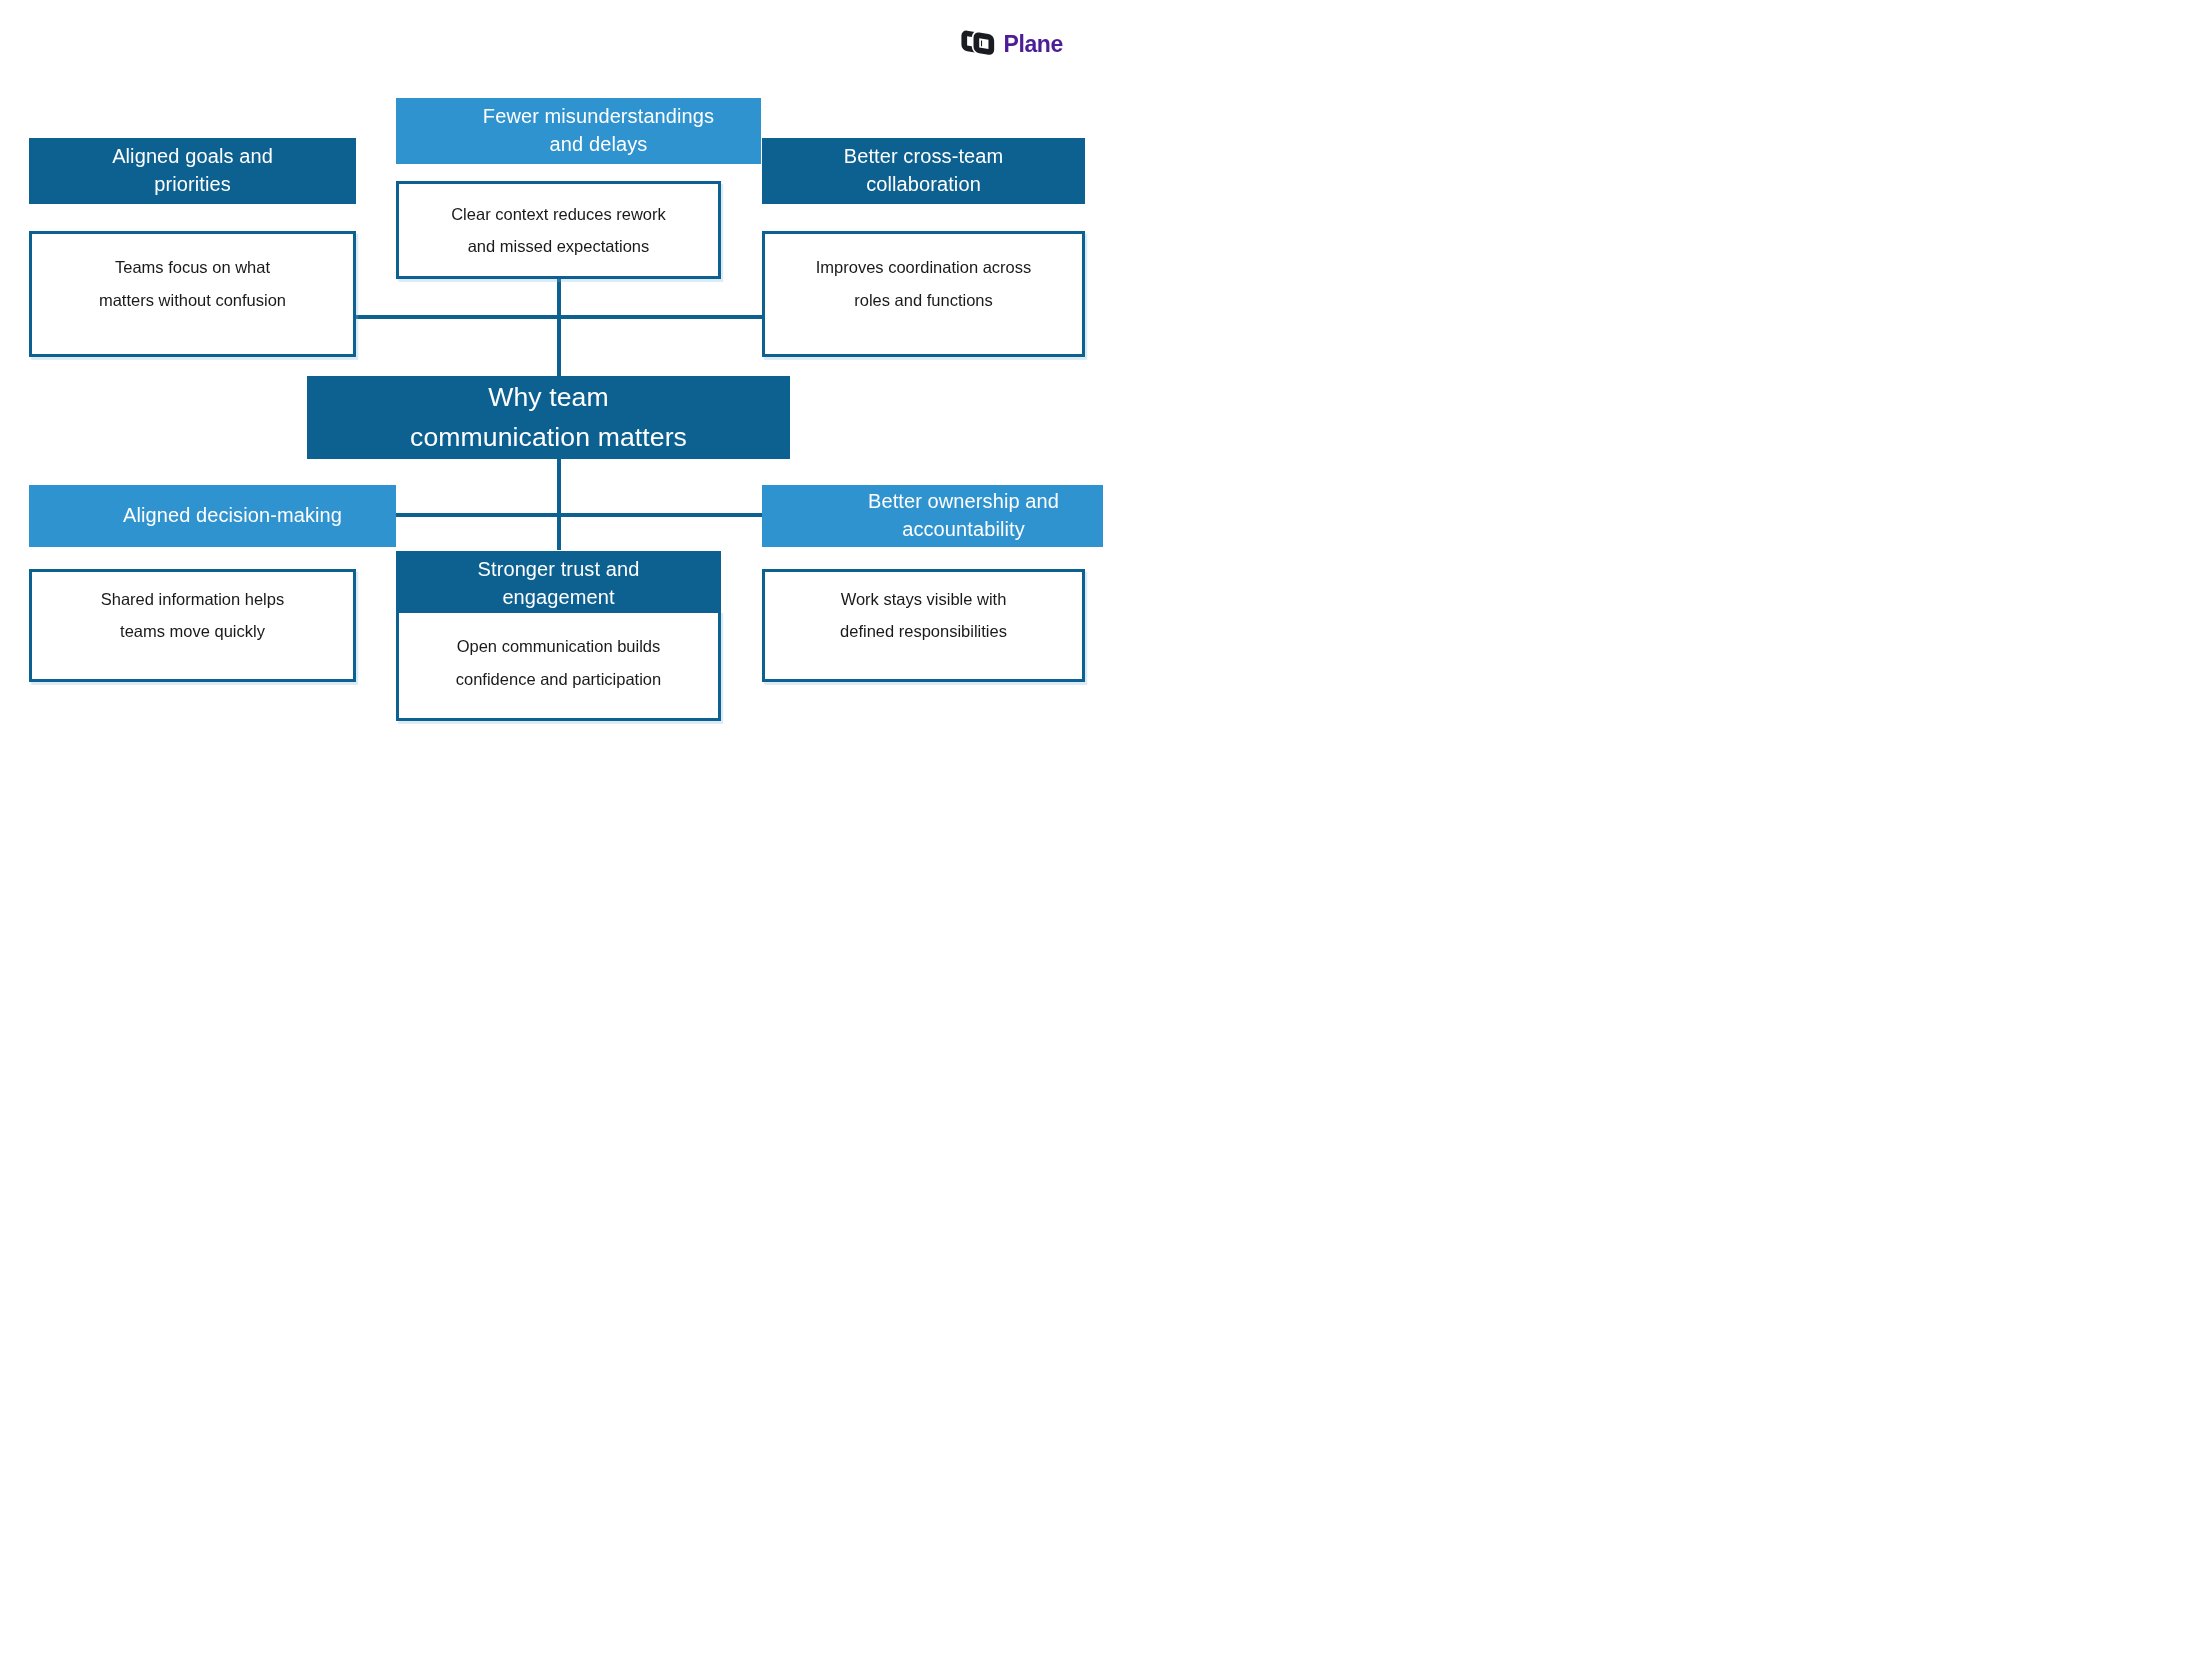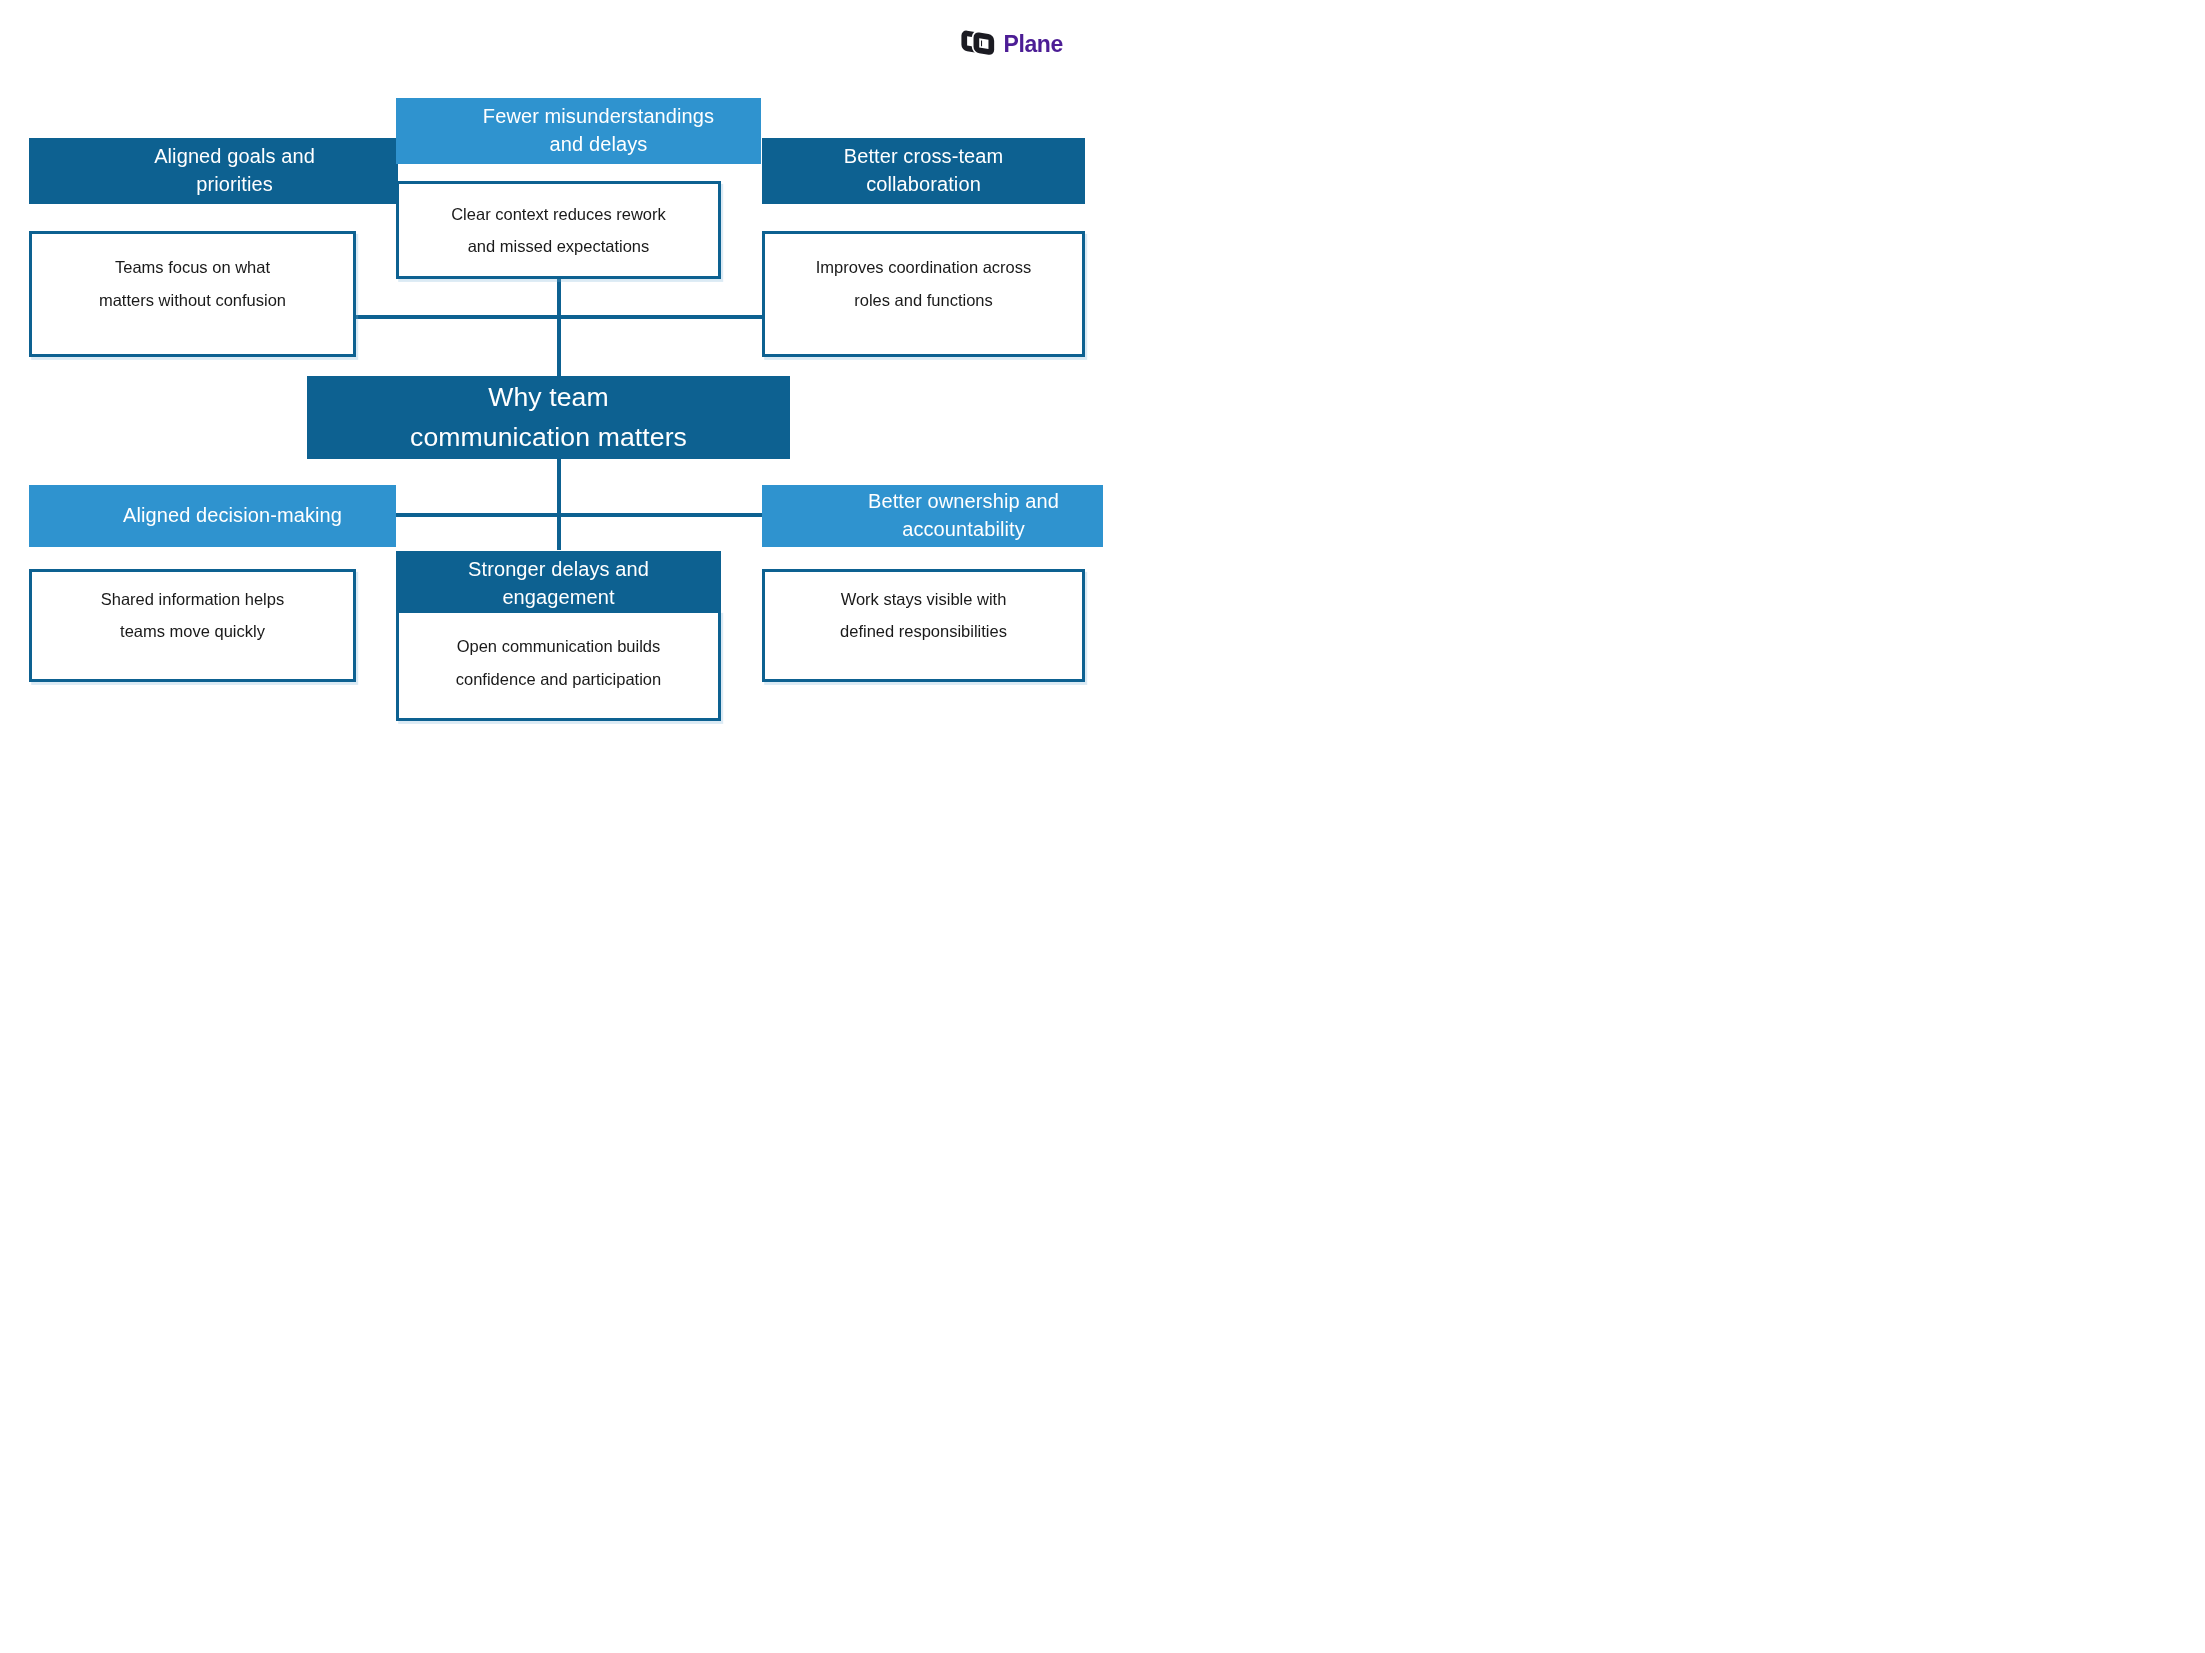--- a/index.html
+++ b/index.html
@@ -34,21 +34,21 @@
 </head>
 <body>
 
 <div class="canvas">
 
   <div class="line" style="left:355px;top:315px;width:407px;height:3.6px;"></div>
   <div class="line" style="left:557px;top:279px;width:3.6px;height:97px;"></div>
   <div class="line" style="left:557px;top:459px;width:3.6px;height:91px;"></div>
   <div class="line" style="left:355px;top:513px;width:407px;height:3.6px;"></div>
 
-  <div class="hdr dark" style="left:29px;top:138px;width:327px;height:66px;padding-left:42px;">Aligned goals and
+  <div class="hdr dark" style="left:29px;top:138px;width:327px;height:66px;">Aligned goals and
 priorities</div>
   <div class="detail lift" style="left:29px;top:231px;width:327px;height:126px;">Teams focus on what
 matters without confusion</div>
 
   <div class="hdr light" style="left:396px;top:98px;width:325px;height:66px;">Fewer misunderstandings
 and delays</div>
   <div class="detail" style="left:396px;top:181px;width:325px;height:98px;">Clear context reduces rework
 and missed expectations</div>
 
   <div class="hdr dark" style="left:762px;top:138px;width:323px;height:66px;">Better cross-team
@@ -56,21 +56,21 @@
   <div class="detail lift" style="left:762px;top:231px;width:323px;height:126px;">Improves coordination across
 roles and functions</div>
 
   <div class="center-node" style="left:307px;top:376px;width:483px;height:83px;">Why team
 communication matters</div>
 
   <div class="hdr light" style="left:29px;top:485px;width:327px;height:62px;">Aligned decision-making</div>
   <div class="detail lift" style="left:29px;top:569px;width:327px;height:113px;">Shared information helps
 teams move quickly</div>
 
-  <div class="hdr dark" style="left:396px;top:551px;width:325px;height:65px;">Stronger delays and
+  <div class="hdr dark" style="left:396px;top:551px;width:325px;height:65px;">Stronger trust and
 engagement</div>
   <div class="detail lift-sm" style="left:396px;top:610px;width:325px;height:111px;">Open communication builds
 confidence and participation</div>
 
   <div class="hdr light" style="left:762px;top:485px;width:323px;height:62px;">Better ownership and
 accountability</div>
   <div class="detail lift" style="left:762px;top:569px;width:323px;height:113px;">Work stays visible with
 defined responsibilities</div>
 
   <div class="logo">

